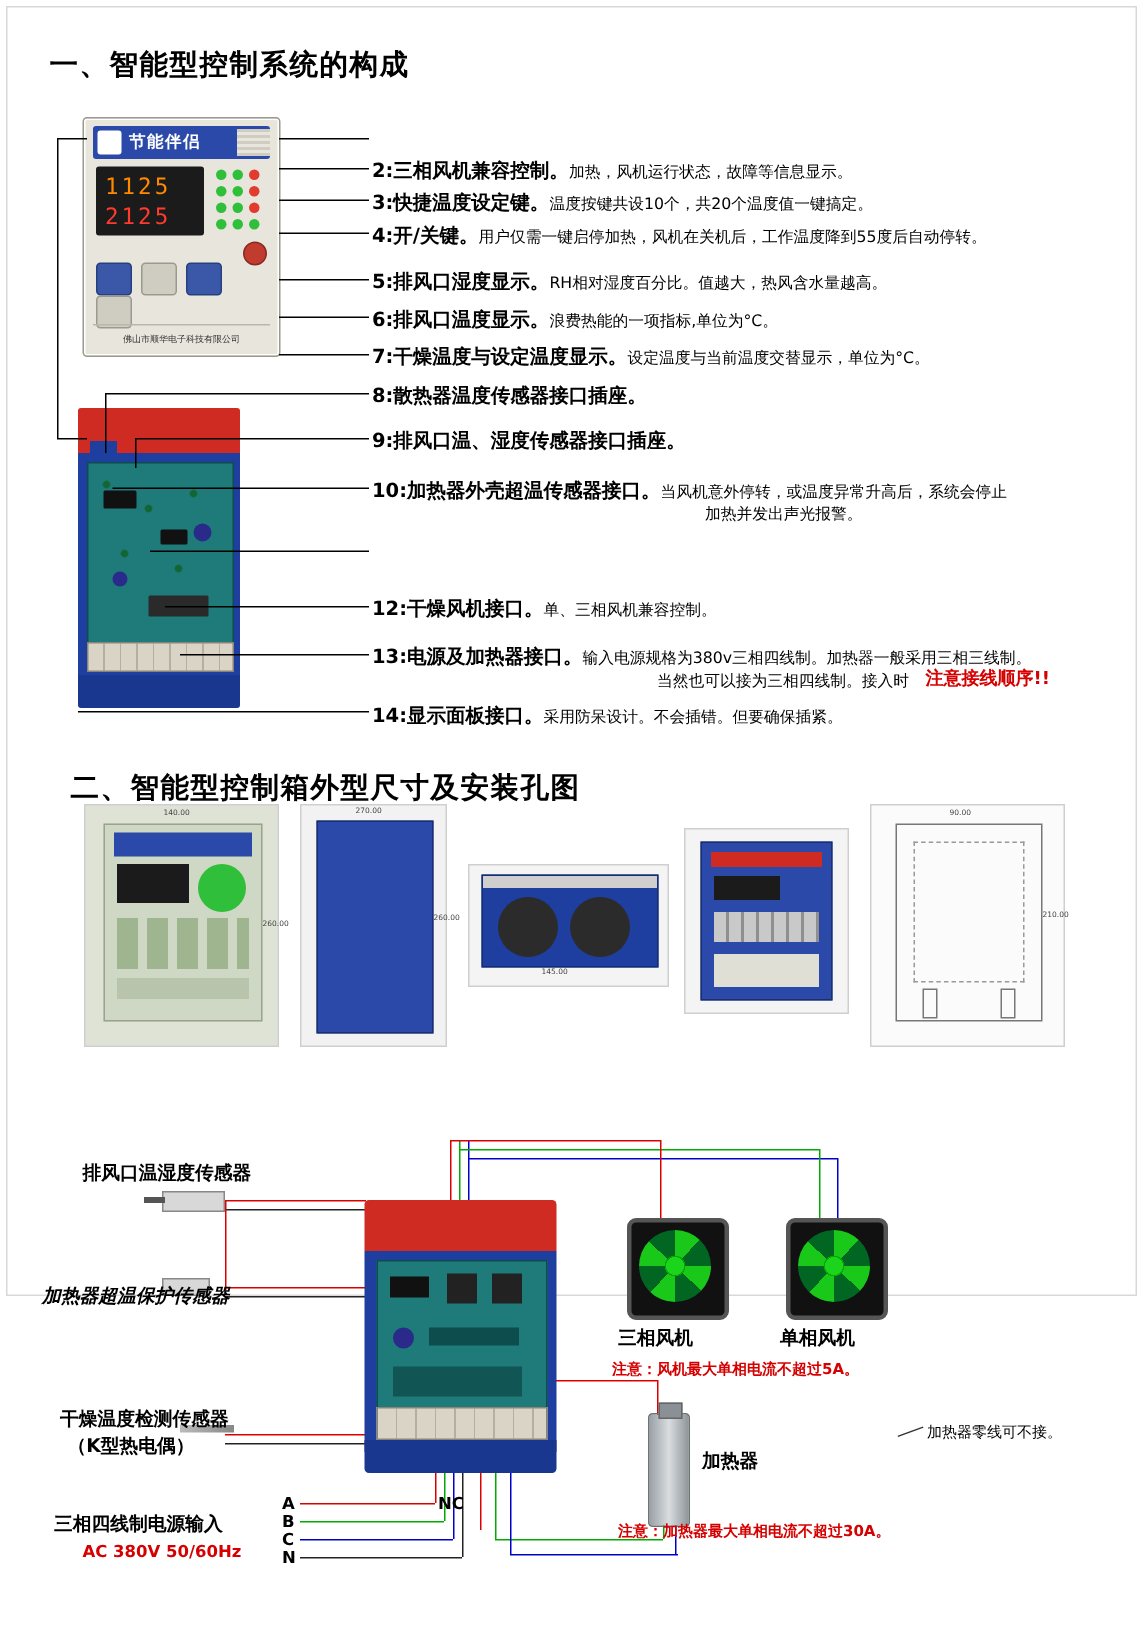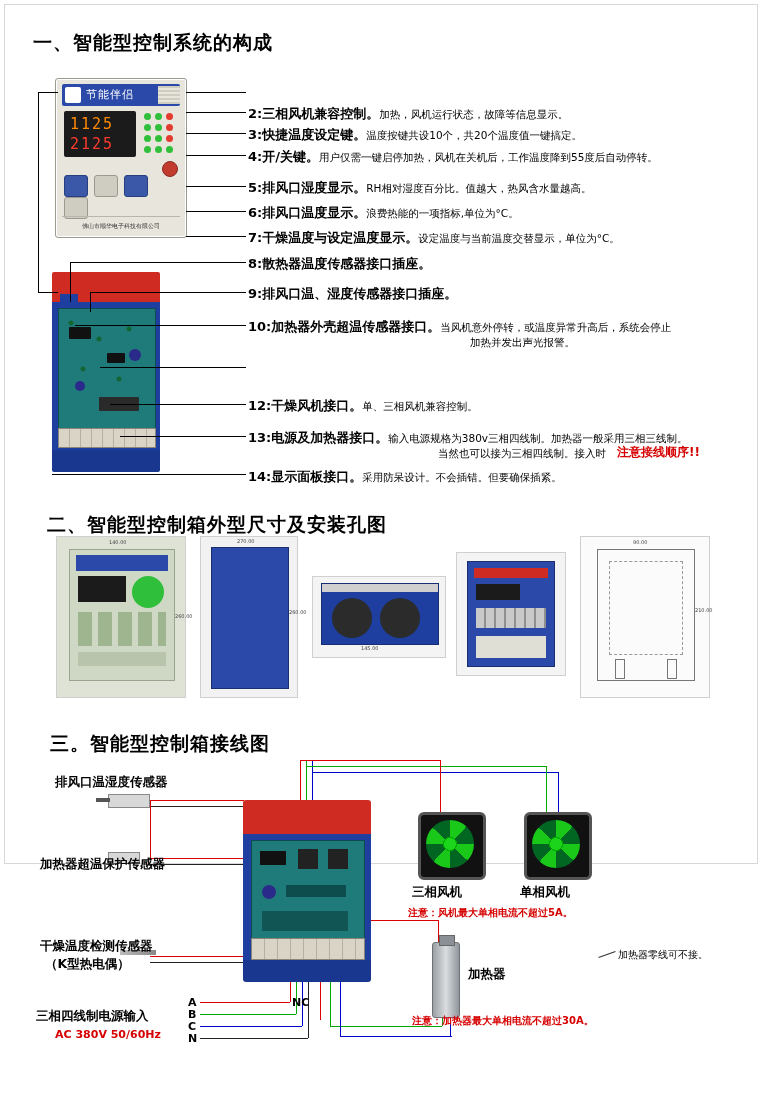--- a/index.html
+++ b/index.html
@@ -49,21 +49,21 @@
   }
   #panel .pheader{
     position:absolute;left:6px;top:5px;width:118px;height:22px;
     background:linear-gradient(#2b49a8,#1d3versa);
     background:#2b49a8;border-radius:2px;
   }
   #panel .plogo{
     position:absolute;left:9px;top:8px;width:16px;height:16px;background:#fff;border-radius:2px;
   }
   #panel .ptitle{
-    position:absolute;left:30px;top:8px;color:#fff;font-size:11px;font-weight:normal;letter-spacing:1px;
+    position:absolute;left:30px;top:8px;color:#fff;font-size:11px;font-weight:bold;letter-spacing:1px;
   }
   #panel .vent{
     position:absolute;right:6px;top:7px;width:22px;height:18px;
     background:repeating-linear-gradient(to bottom,#cfcdc2 0 2px,#e8e6dc 2px 4px);
   }
   #panel .screen{
     position:absolute;left:8px;top:32px;width:72px;height:46px;background:#1b1b1b;border-radius:2px;
   }
   #panel .seg{
     position:absolute;left:6px;font-family:"DejaVu Sans Mono",monospace;font-size:15px;color:#ff3b2f;letter-spacing:2px;text-align:center;
@@ -333,21 +333,20 @@
 
   <div class="photo" id="p5">
     <div style="position:absolute;left:16px;top:12px;width:96px;height:130px;border:1px solid #777;"></div>
     <div style="position:absolute;left:28px;top:24px;width:72px;height:92px;border:1px dashed #999;"></div>
     <div style="position:absolute;left:34px;top:122px;width:8px;height:18px;border:1px solid #777;"></div>
     <div style="position:absolute;left:86px;top:122px;width:8px;height:18px;border:1px solid #777;"></div>
     <div class="dimtxt" style="left:52px;top:2px;">90.00</div>
     <div class="dimtxt" style="left:114px;top:70px;">210.00</div>
   </div>
 
-  <div class="sec-title" id="sec3-title">三。智能型控制箱接线图</div>
 
   <div id="wire">
 
     <div class="wire-l" style="left:300px;top:4px;width:1px;height:40px;background:#d00;"></div>
     <div class="wire-l" style="left:306px;top:4px;width:1px;height:40px;background:#0a0;"></div>
     <div class="wire-l" style="left:312px;top:4px;width:1px;height:40px;background:#00c;"></div>
     <div class="wire-l" style="left:300px;top:4px;width:140px;height:1px;background:#d00;"></div>
     <div class="wire-l" style="left:306px;top:10px;width:240px;height:1px;background:#0a0;"></div>
     <div class="wire-l" style="left:312px;top:16px;width:246px;height:1px;background:#00c;"></div>
     <div class="wire-l" style="left:440px;top:4px;width:1px;height:56px;background:#d00;"></div>
@@ -361,21 +360,21 @@
     <div class="wire-l" style="left:150px;top:200px;width:94px;height:1px;background:#d00;"></div>
     <div class="wire-l" style="left:150px;top:206px;width:94px;height:1px;background:#222;"></div>
     <div class="wire-l" style="left:150px;top:44px;width:1px;height:60px;background:#d00;"></div>
 
     <div class="sensorbox" style="left:108px;top:38px;"></div>
     <div class="wire-l" style="left:96px;top:42px;width:14px;height:4px;background:#555;"></div>
     <div class="sensorbox" style="left:108px;top:96px;width:30px;height:10px;"></div>
     <div class="wire-l" style="left:120px;top:194px;width:36px;height:5px;background:linear-gradient(to right,#bbb,#888);"></div>
 
     <div class="wlbl" style="left:55px;top:18px;">排风口温湿度传感器</div>
-    <div class="wlbl" style="left:40px;top:100px;">加热器超温保护传感器</div>
+    <div class="wlbl" style="left:28px;top:100px;font-style:italic;">加热器超温保护传感器</div>
     <div class="wlbl" style="left:40px;top:182px;">干燥温度检测传感器</div>
     <div class="wlbl" style="left:45px;top:200px;">（K型热电偶）</div>
     <div class="wlbl" style="left:36px;top:252px;">三相四线制电源输入</div>
     <div class="wlbl redb" style="left:55px;top:272px;font-size:11px;">AC 380V 50/60Hz</div>
 
     <div class="wlbl" style="left:188px;top:240px;font-size:11px;">A</div>
     <div class="wlbl" style="left:188px;top:252px;font-size:11px;">B</div>
     <div class="wlbl" style="left:188px;top:264px;font-size:11px;">C</div>
     <div class="wlbl" style="left:188px;top:276px;font-size:11px;">N</div>
 

